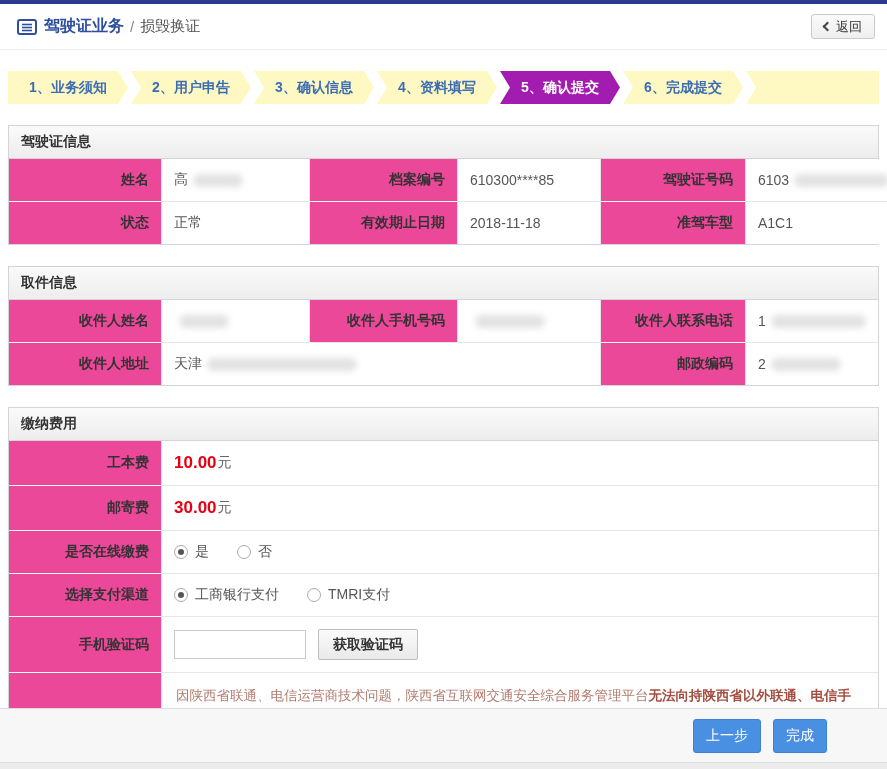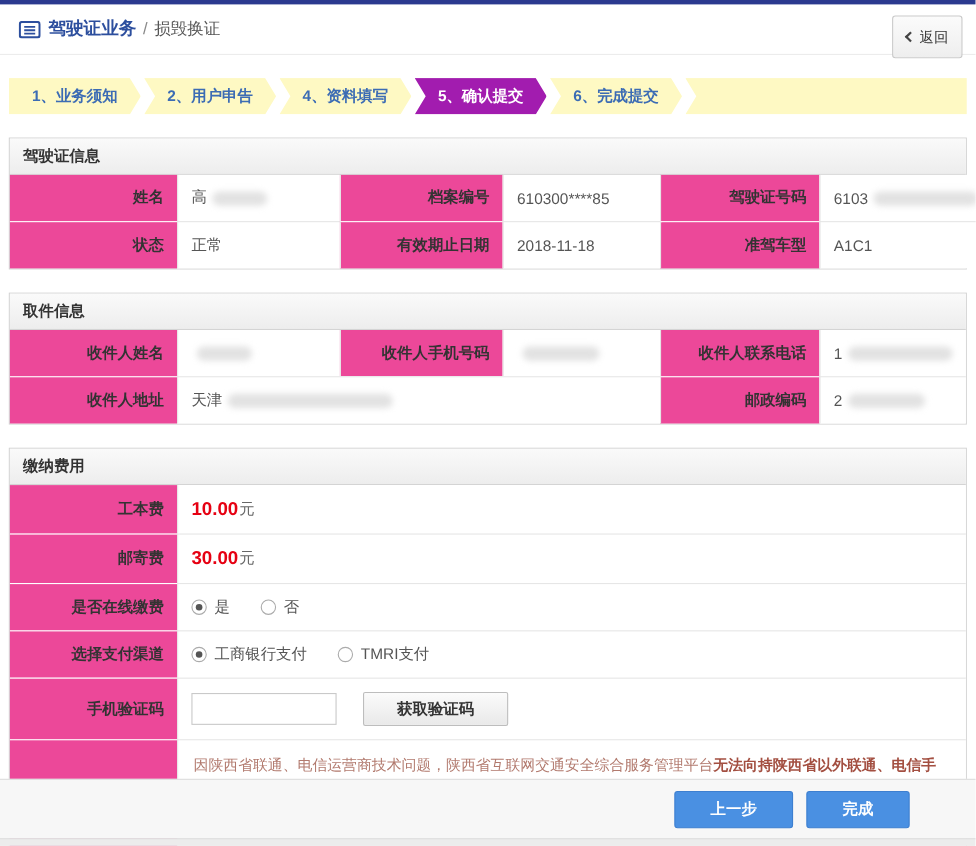--- a/index.html
+++ b/index.html
@@ -9,21 +9,21 @@
     background:#ffffff; color:#333; overflow:hidden; position:relative;
   }
   
   .topbar { height:4px; background:#2b3a8f; width:100%; }
   .header { position:relative; height:46px; border-bottom:1px solid #ececec; display:flex; align-items:center; padding:0 17px; }
   .hdr-icon { width:20px; height:16px; margin-right:7px; flex:0 0 auto; }
   .hdr-title { color:#2d4f9e; font-size:16px; font-weight:bold; }
   .hdr-divider { color:#888; font-size:15px; margin:0 6px; }
   .hdr-sub { color:#555; font-size:15px; }
   .back-btn {
-    position:absolute; right:12px; top:10px; height:39px; padding:0 12px;
+    position:absolute; right:12px; top:10px; height:25px; padding:0 12px;
     background:linear-gradient(#fbfbfb,#eeeeee); border:1px solid #c9c9c9; border-radius:3px;
     font-size:13px; color:#333; display:flex; align-items:center; cursor:pointer;
   }
   .back-chevron { width:7px; height:7px; border-left:2px solid #444; border-bottom:2px solid #444;
     transform:rotate(45deg); margin-right:5px; display:inline-block; }
   
   .steps { display:flex; margin:21px 8px 0 8px; height:33px; }
   .step {
     flex:0 0 120px; margin-right:3px; background:#fef9c3; color:#3c6cb4;
     font-size:14px; font-weight:bold; display:flex; align-items:center; justify-content:center;
@@ -57,32 +57,32 @@
   .fee-amt { color:#e60012; font-weight:bold; font-size:17px; }
   .fee-unit { color:#666; font-size:14px; margin-left:1px; }
   .radio { display:inline-flex; align-items:center; cursor:pointer; }
   .radio + .radio { margin-left:28px; }
   .rdot { width:14px; height:14px; border:1px solid #ababab; border-radius:50%;
     background:#fff; margin-right:7px; position:relative; flex:0 0 auto; }
   .radio.checked .rdot::after { content:""; position:absolute; left:3px; top:3px;
     width:6px; height:6px; border-radius:50%; background:#555; }
   .radio span.rlbl { color:#555; font-size:14px; }
   .code-input { width:132px; height:29px; border:1px solid #c9c9c9; padding:0 7px; font-size:14px; }
-  .code-btn { height:31px; margin-left:24px; padding:0 30px;
+  .code-btn { height:31px; margin-left:12px; padding:0 14px;
     background:linear-gradient(#fbfbfb,#e9e9e9); border:1px solid #bdbdbd; border-radius:2px;
     font-size:14px; font-weight:bold; color:#333; cursor:pointer; }
   .notice-cell { display:block; padding:10px 14px; line-height:1.95; font-size:13.5px; }
   .np { color:#b27a6e; }
   .np.em { color:#a34f41; font-weight:bold; }
   
   .footer { position:absolute; left:0; right:0; top:708px; height:54px;
     background:#f7f7f7; border-top:1px solid #dddddd;
     display:flex; align-items:center; justify-content:flex-end; padding-right:60px; }
   .btn-blue { background:#4a90e2; border:1px solid #3d7fd0; border-radius:3px; color:#fff;
-    font-size:14px; font-weight:bold; padding:7px 32px; cursor:pointer; }
+    font-size:14px; font-weight:normal; padding:7px 12px; cursor:pointer; }
   .btn-blue + .btn-blue { margin-left:12px; }
   .bottom-strip { position:absolute; left:0; right:0; bottom:0; height:7px;
     background:#ececec; border-top:1px solid #dedede; }
 </style>
 </head>
 <body>
 
 <div class="topbar"></div>
 
 <div class="header">
@@ -97,20 +97,21 @@
   <span class="hdr-sub">损毁换证</span>
   <div class="back-btn">
     <span class="back-chevron"></span>
     <span>返回</span>
   </div>
 </div>
 
 <div class="steps">
   <div class="step first">1、业务须知</div>
   <div class="step">2、用户申告</div>
+  <div class="step">3、确认信息</div>
   <div class="step">4、资料填写</div>
   <div class="step active">5、确认提交</div>
   <div class="step">6、完成提交</div>
   <div class="step filler"></div>
 </div>
 
 <div class="sec">
   <div class="sec-hd">驾驶证信息</div>
   <div class="grid6">
     <div class="cell label c1">姓名</div>

